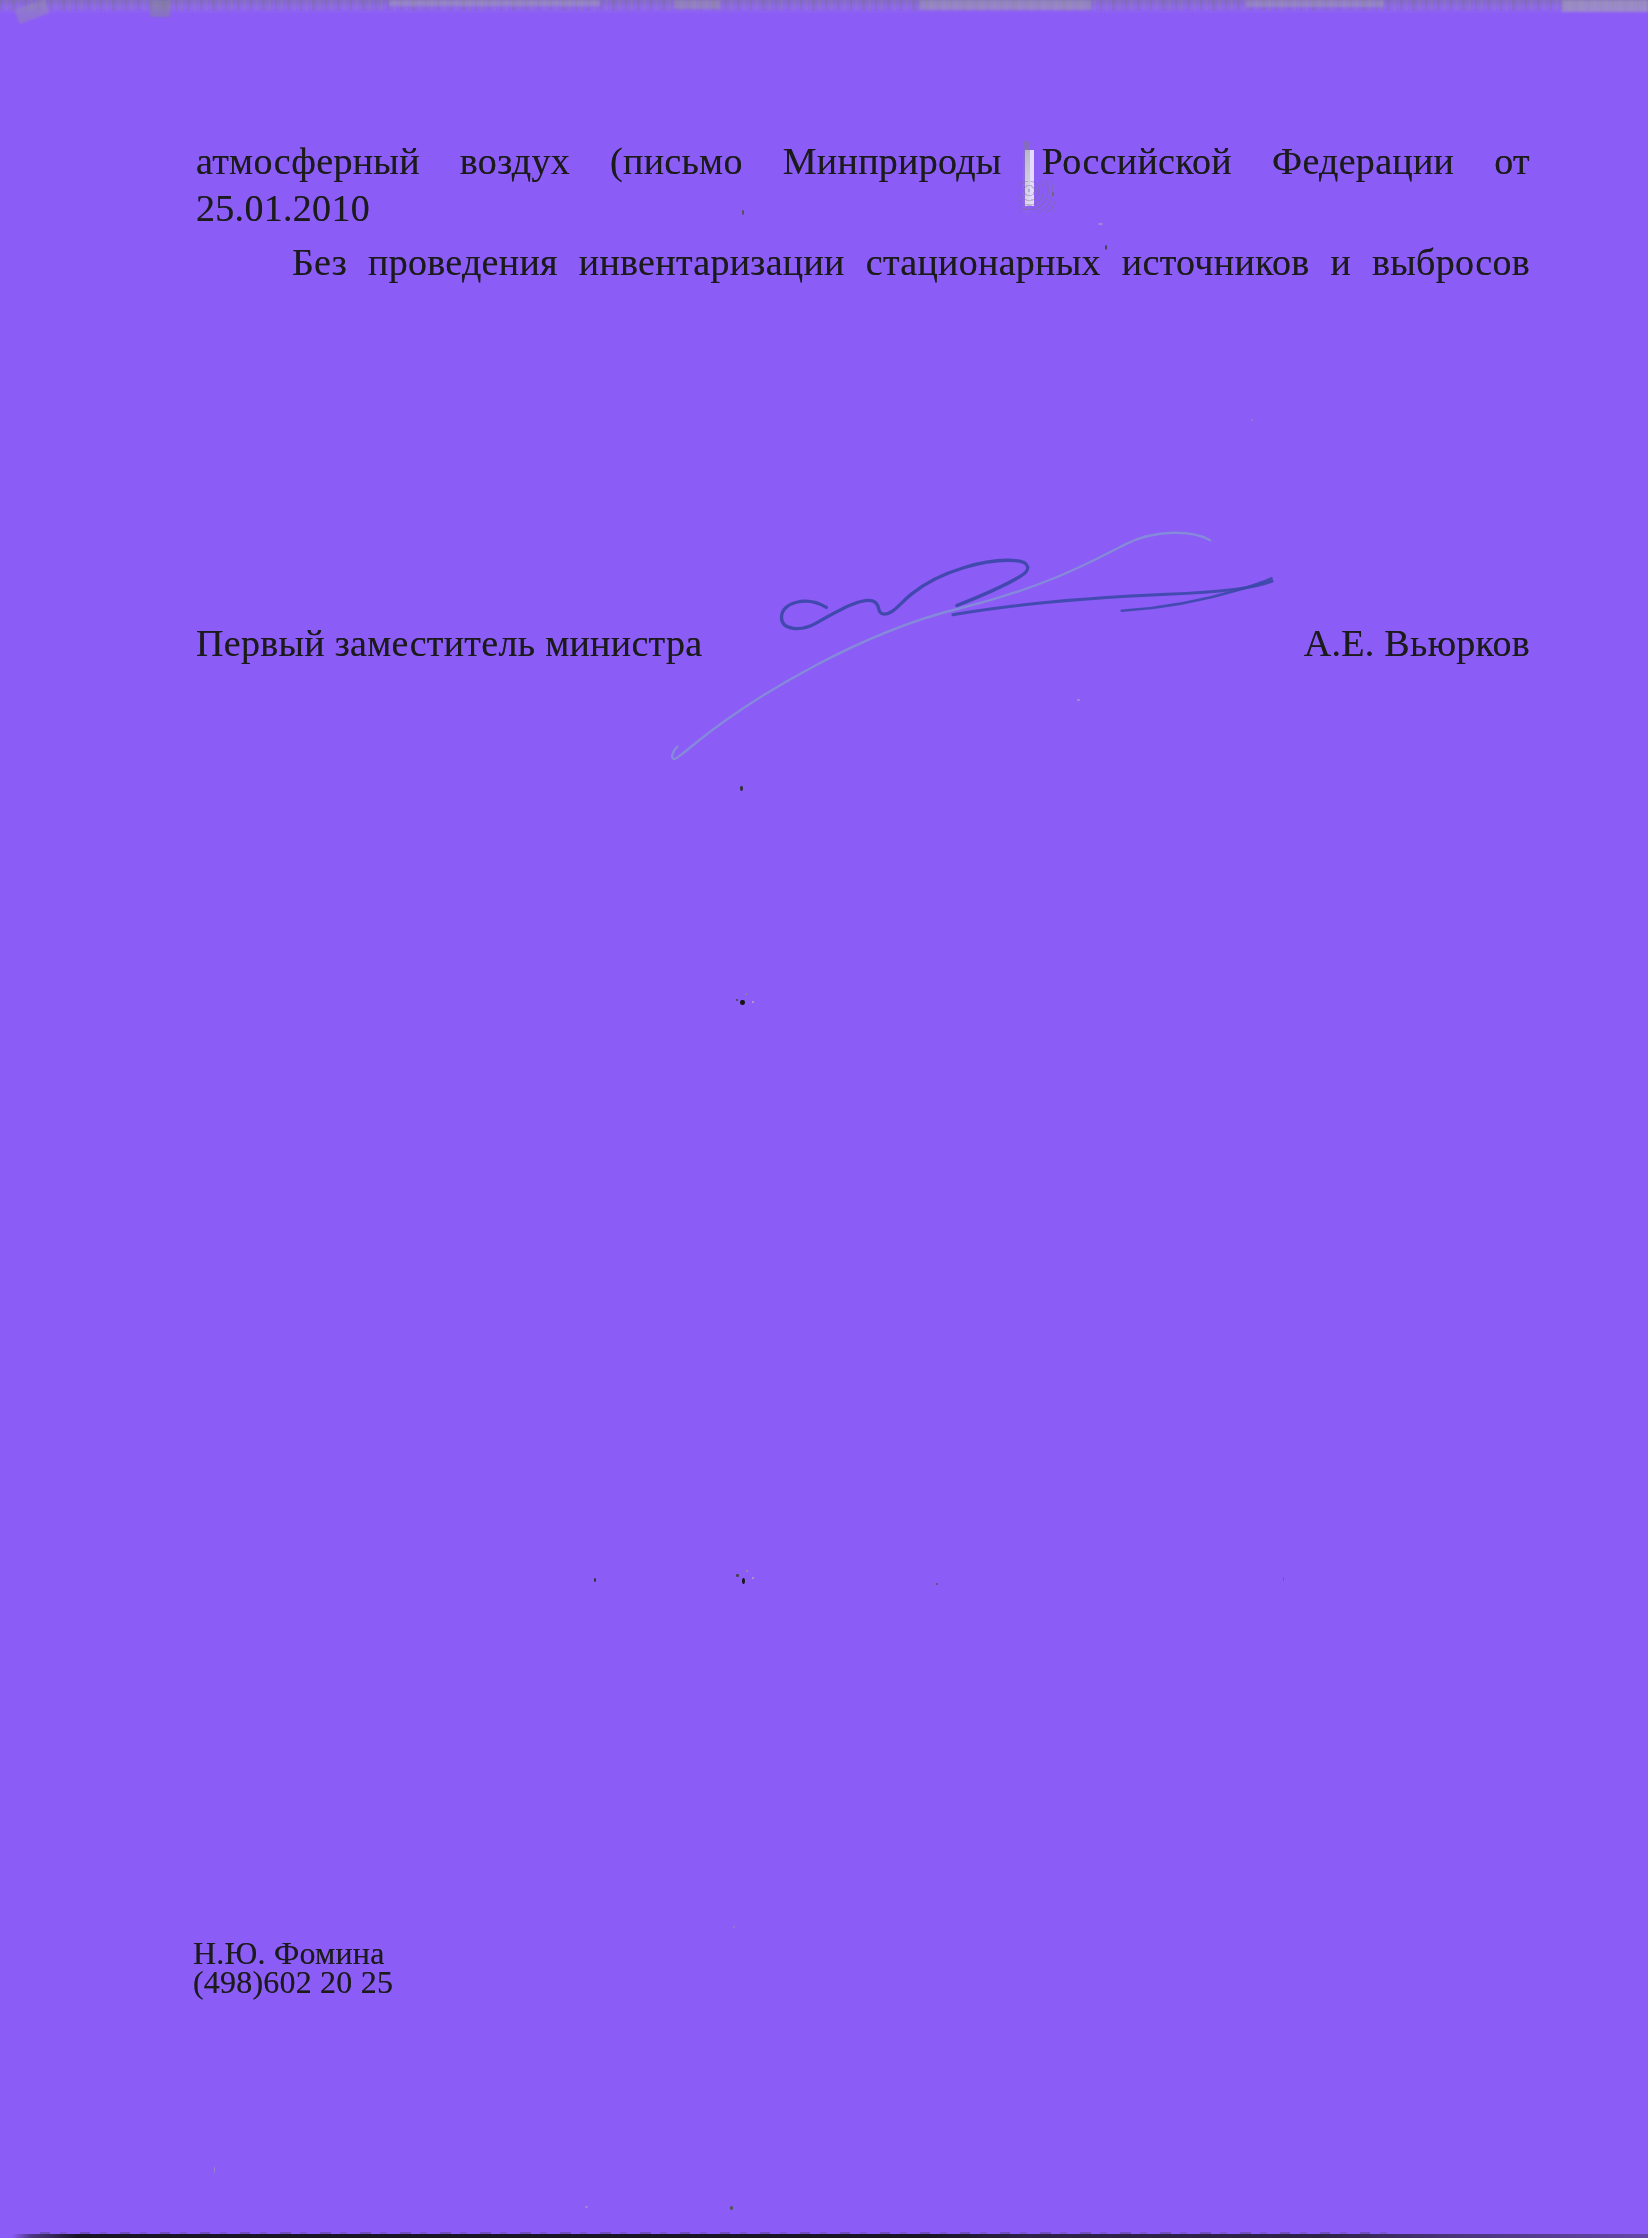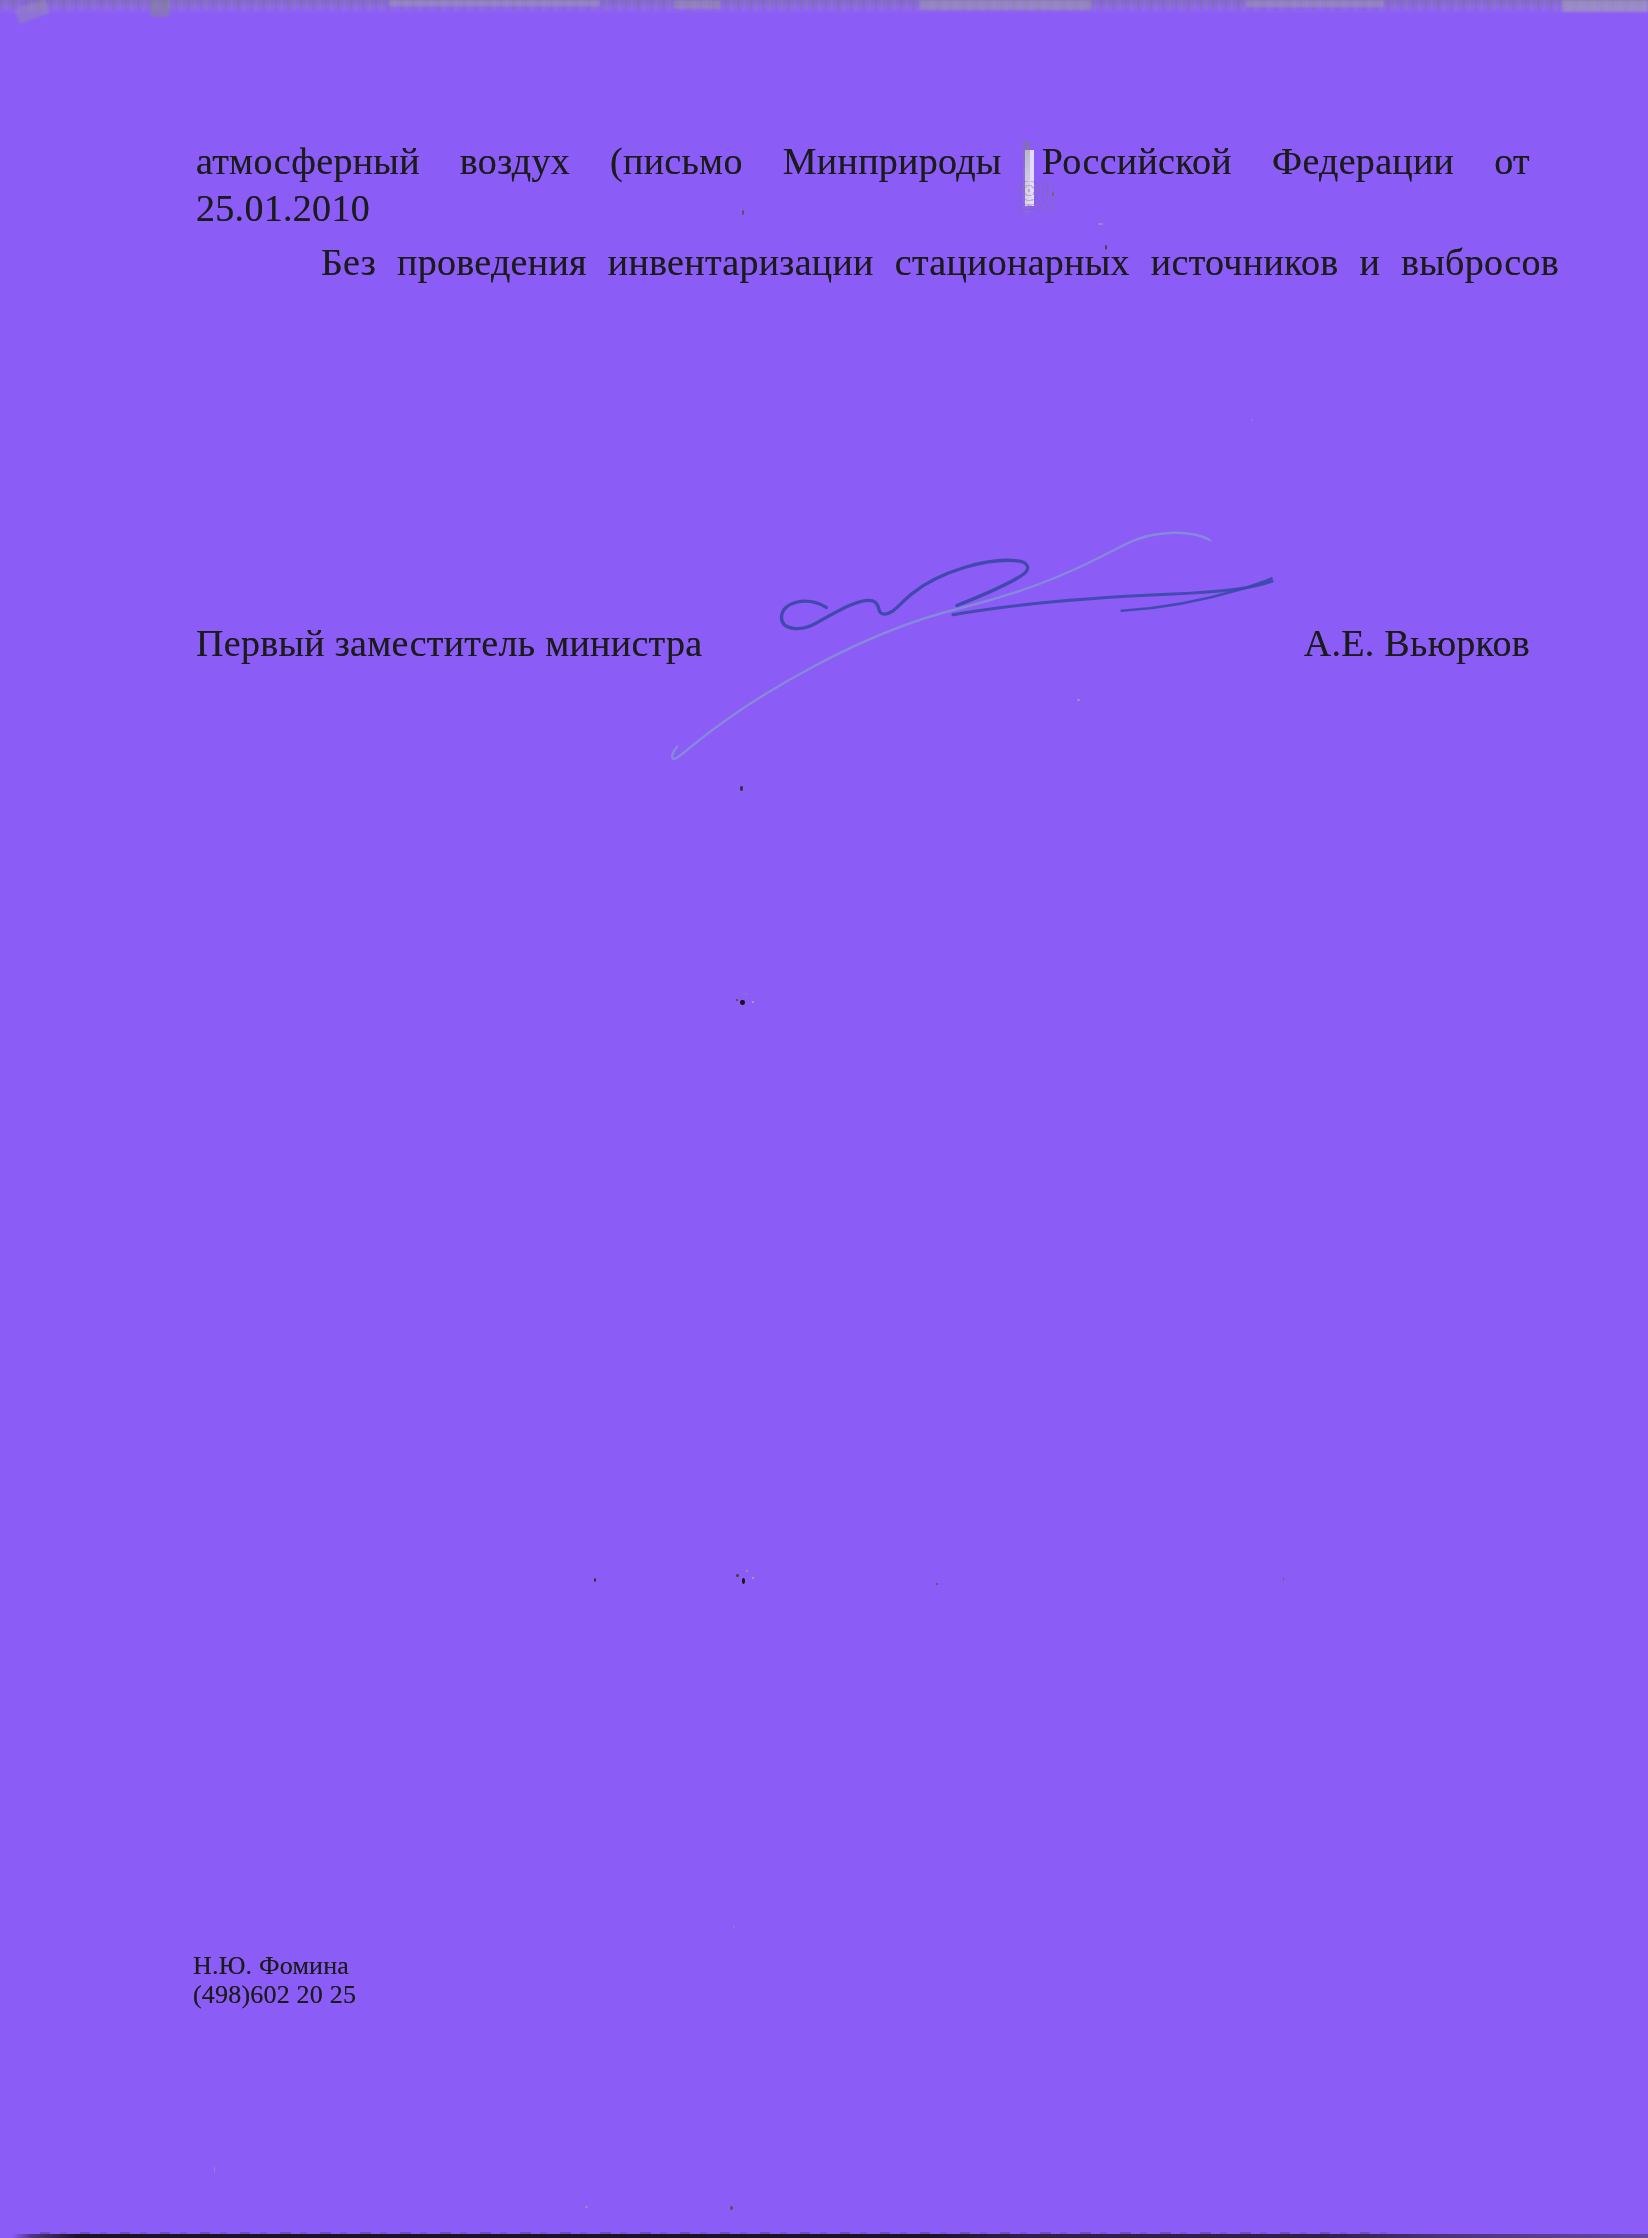--- a/index.html
+++ b/index.html
@@ -17,21 +17,21 @@
   .para {
     position: absolute;
     left: 196px;
     width: 1334px;
     font-size: 38px;
     line-height: 47px;
     letter-spacing: 0.3px;
     text-shadow: 0 0 0.4px rgba(25,25,25,0.65);
   }
   .para1 { top: 138px; }
-  .para2 { top: 239px; margin-left: 29px; }
+  .para2 { top: 239px; }
   .just  { text-align: justify; text-align-last: justify; }
   .indent { text-indent: 96px; }
 
   
   .signoff {
     position: absolute;
     left: 196px;
     top: 576px;
     width: 1334px;
     display: flex;
@@ -51,25 +51,24 @@
     width: 643px;
     height: 254px;
   }
   .signature path { fill: none; stroke-linecap: round; stroke-linejoin: round; }
 
   
   .executor {
     position: absolute;
     left: 193px;
     top: 1939px;
-    font-size: 26px;
+    font-size: 32px;
     line-height: 29px;
     letter-spacing: 0.2px;
     text-shadow: 0 0 0.3px rgba(25,25,25,0.6);
-    margin-top: 12px;
   }
 
   
   .top-edge {
     position: absolute; top: 0; left: 0; width: 1648px; height: 14.5px;
     background: linear-gradient(180deg, rgba(118,126,118,0.36), rgba(160,168,160,0.16) 45%, rgba(200,205,200,0.05) 75%, rgba(255,255,255,0));
   }
   .top-edge::before {
     content: ""; position: absolute; left: 0; top: 0; right: 0; height: 10.5px;
     background: repeating-linear-gradient(90deg,

